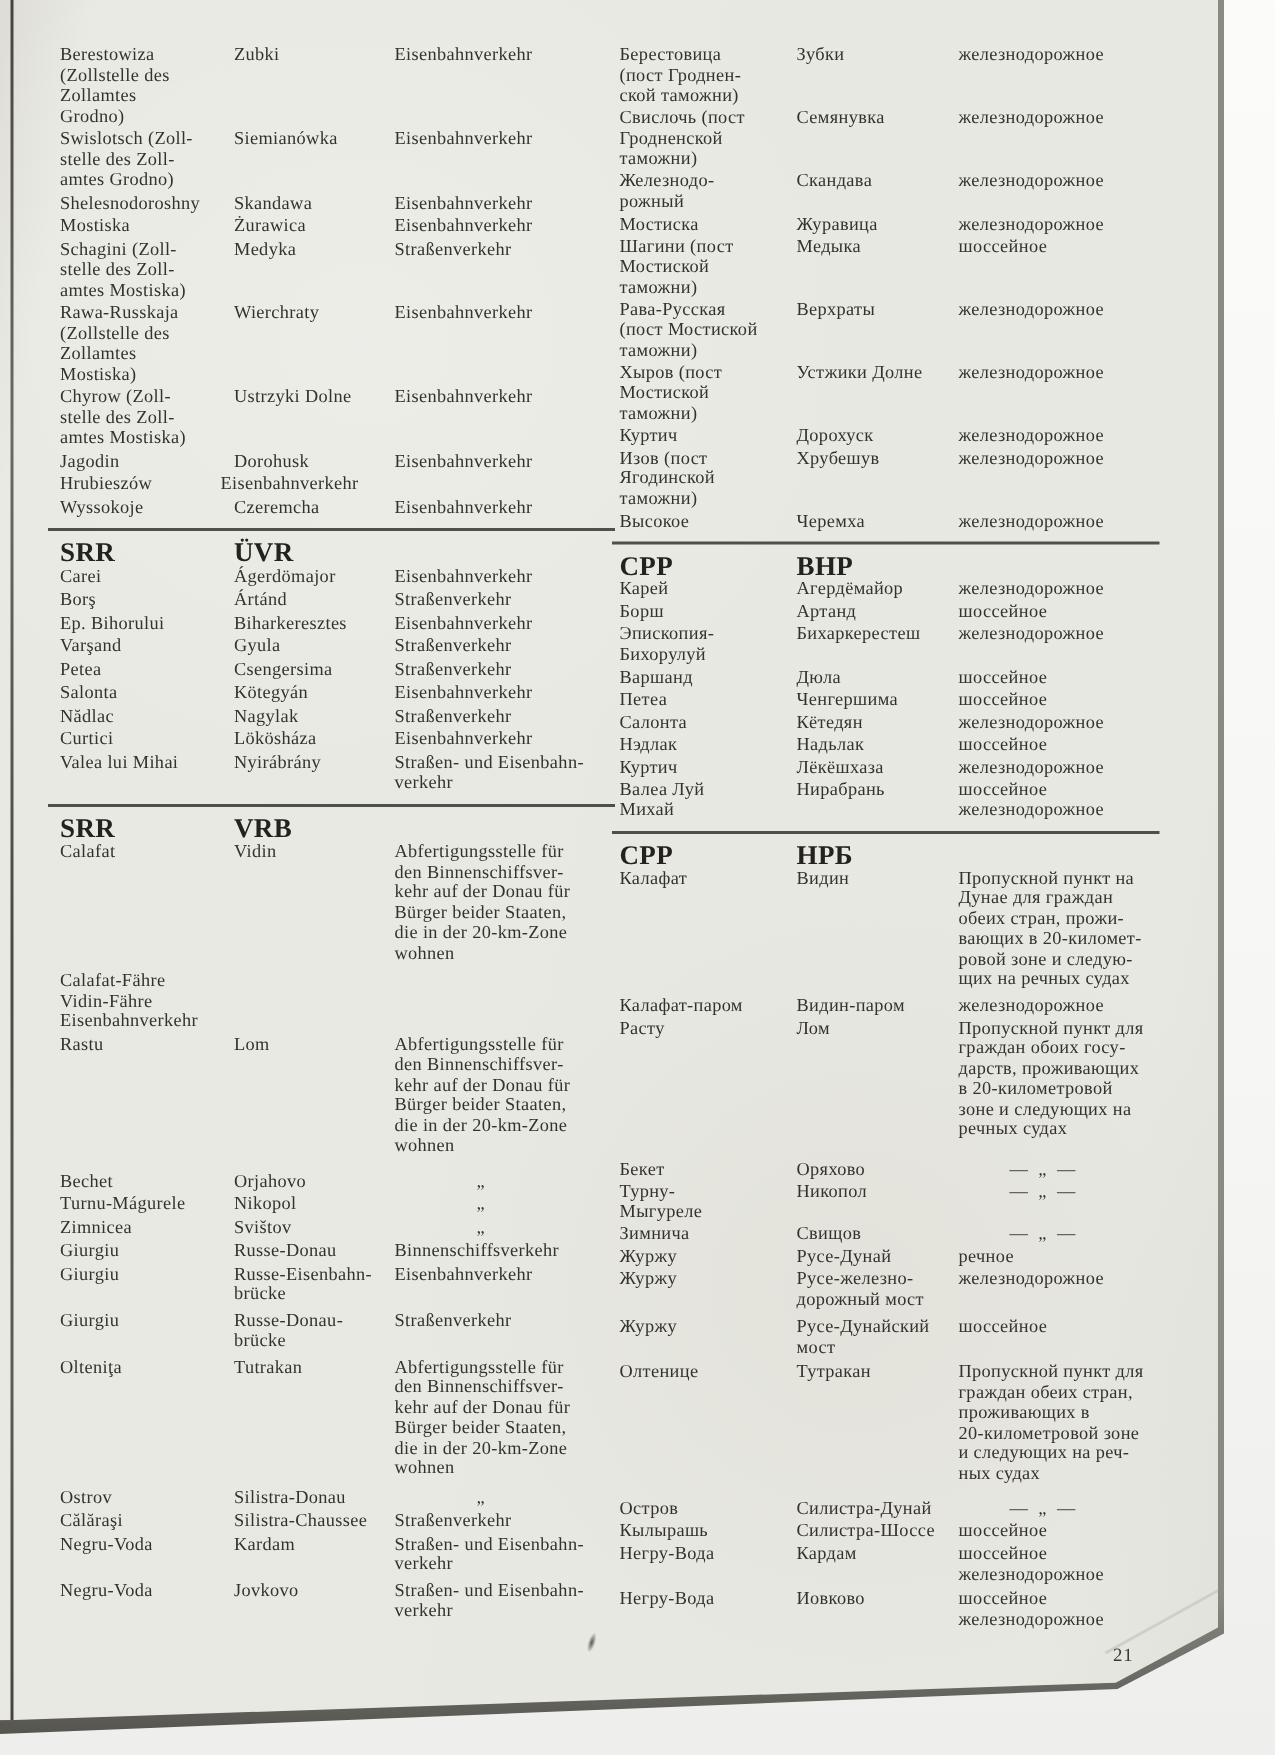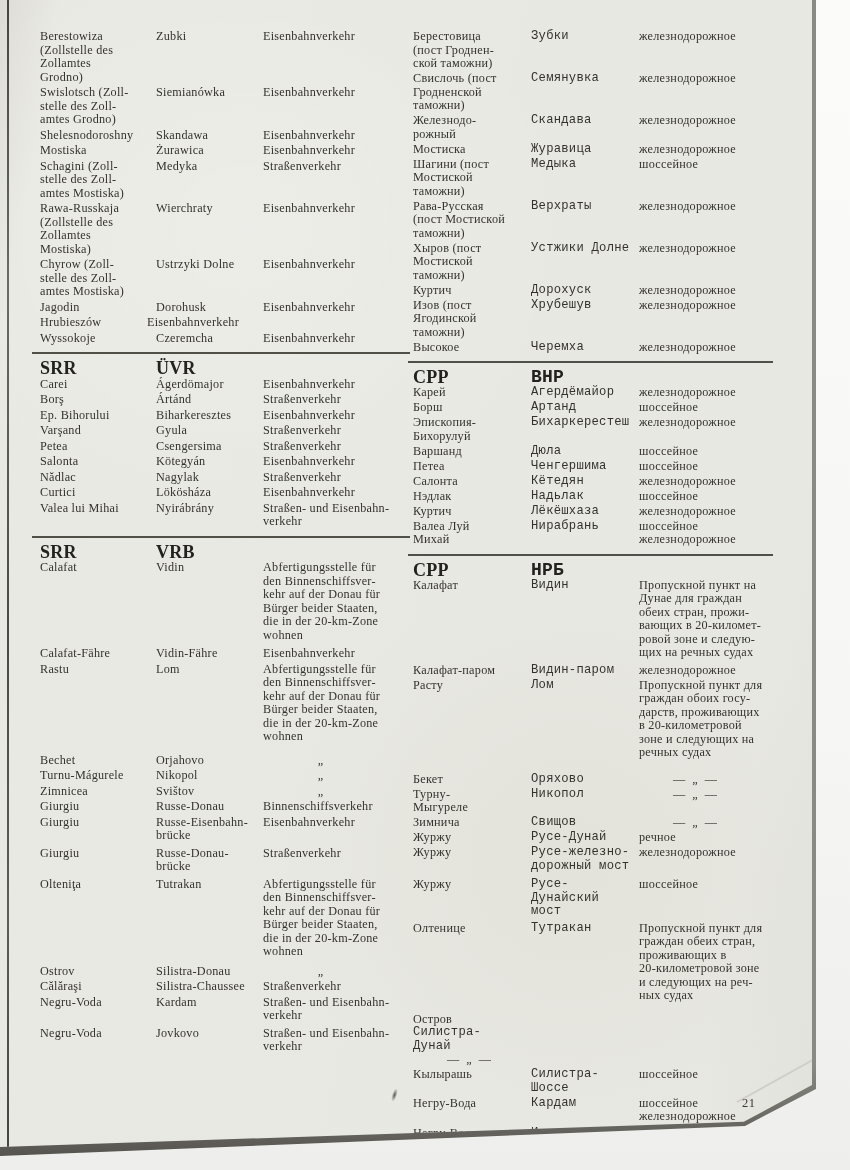--- a/index.html
+++ b/index.html
@@ -37,21 +37,21 @@
   .half { position:absolute; top:30px; font-size:12.2px; line-height:13.5px; letter-spacing:0.25px; }
   .half-left  { left:40px;  width:366px; }
   .half-right { left:413px; width:374px; }
   .row { display:flex; align-items:flex-start; }
   .half-left  .row { margin-bottom:2px; }
   .half-right .row { margin-bottom:1.5px;justify-content:space-between; }
   .cell { white-space:pre-line; }
   .half-left  .c1 { width:110px; padding-right:6px; }
   .half-left  .c2 { width:103px; padding-right:4px; }
   .half-right .c1 { width:112px; padding-right:6px; }
-  .half-right .c2 { width:104px; padding-right:4px;font-family:Liberation Mono, monospace; }
+  .half-right .c2 { width:104px; padding-right:4px; }
   .c3 { flex:1; }
   .half-left  .ditto { text-align:center; padding-right:28px; }
   .half-right .ditto { text-align:left; padding-left:34px; letter-spacing:2px; }
   .rule { height:2px; background:var(--rule,#504f48); margin-top:7px; }
   .half-left  .rule { margin-left:-8px; margin-right:-4px; }
   .half-right .rule { margin-left:-5px; margin-right:14px; }
   .header-row { font-weight:bold; font-size:18px; margin-top:8px; margin-bottom:9px; color:#23221e; }
   .page-number {
     position:absolute; left:742px; top:1096px; font-size:12.5px; color:#3a3833; letter-spacing:0.5px;
   }
@@ -196,21 +196,21 @@
           <div class="row">
             <div class="cell c1">Calafat</div>
             <div class="cell c2">Vidin</div>
             <div class="cell c3">Abfertigungsstelle für
 den Binnenschiffsver-
 kehr auf der Donau für
 Bürger beider Staaten,
 die in der 20-km-Zone
 wohnen</div>
           </div>
-          <div class="row" style="margin-top: 5px;">
+          <div class="row" style="margin-top: 5px; flex-direction: column;">
             <div class="cell c1">Calafat-Fähre</div>
             <div class="cell c2">Vidin-Fähre</div>
             <div class="cell c3">Eisenbahnverkehr</div>
           </div>
           <div class="row">
             <div class="cell c1">Rastu</div>
             <div class="cell c2">Lom</div>
             <div class="cell c3">Abfertigungsstelle für
 den Binnenschiffsver-
 kehr auf der Donau für
@@ -474,21 +474,21 @@
           <div class="row" style="margin-top: 3px;">
             <div class="cell c1">Олтенице</div>
             <div class="cell c2">Тутракан</div>
             <div class="cell c3">Пропускной пункт для
 граждан обеих стран,
 проживающих в
 20-километровой зоне
 и следующих на реч-
 ных судах</div>
           </div>
-          <div class="row" style="margin-top: 10px; flex-direction: column;">
+          <div class="row" style="margin-top: 10px;">
             <div class="cell c1">Остров</div>
             <div class="cell c2">Силистра-Дунай</div>
             <div class="cell c3 ditto">— „ —</div>
           </div>
           <div class="row">
             <div class="cell c1">Кылырашь</div>
             <div class="cell c2">Силистра-Шоссе</div>
             <div class="cell c3">шоссейное</div>
           </div>
           <div class="row">

